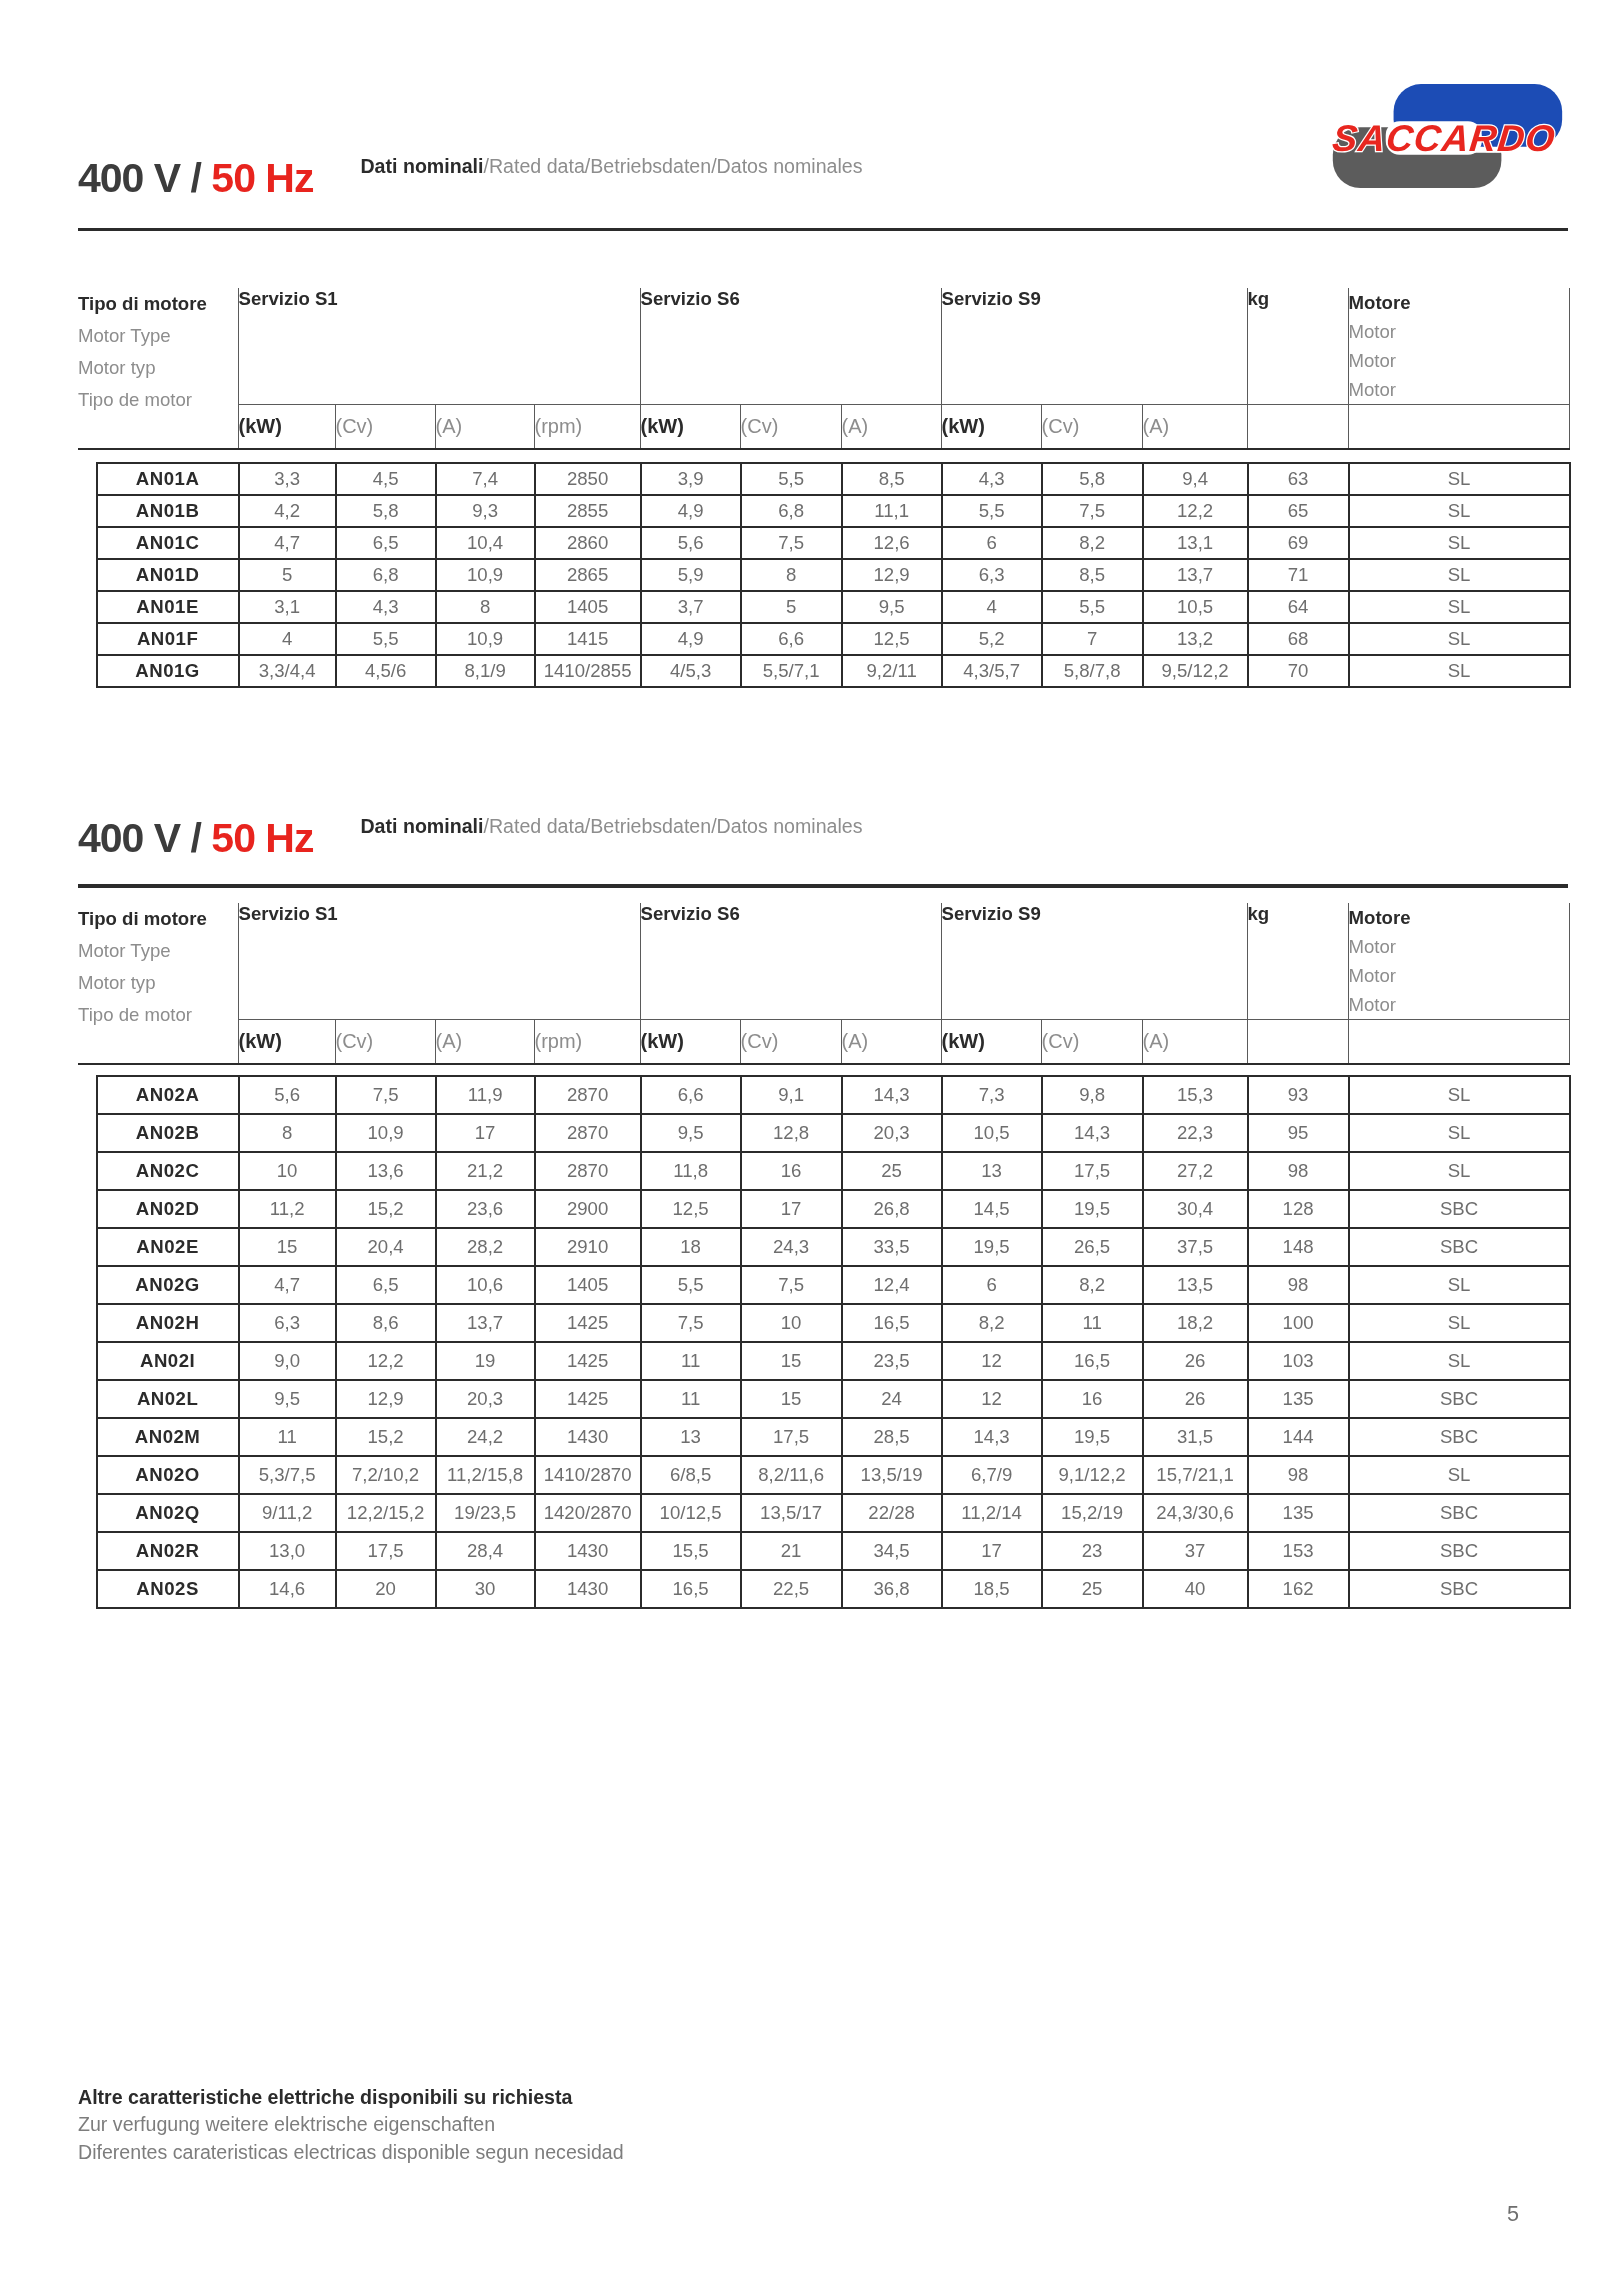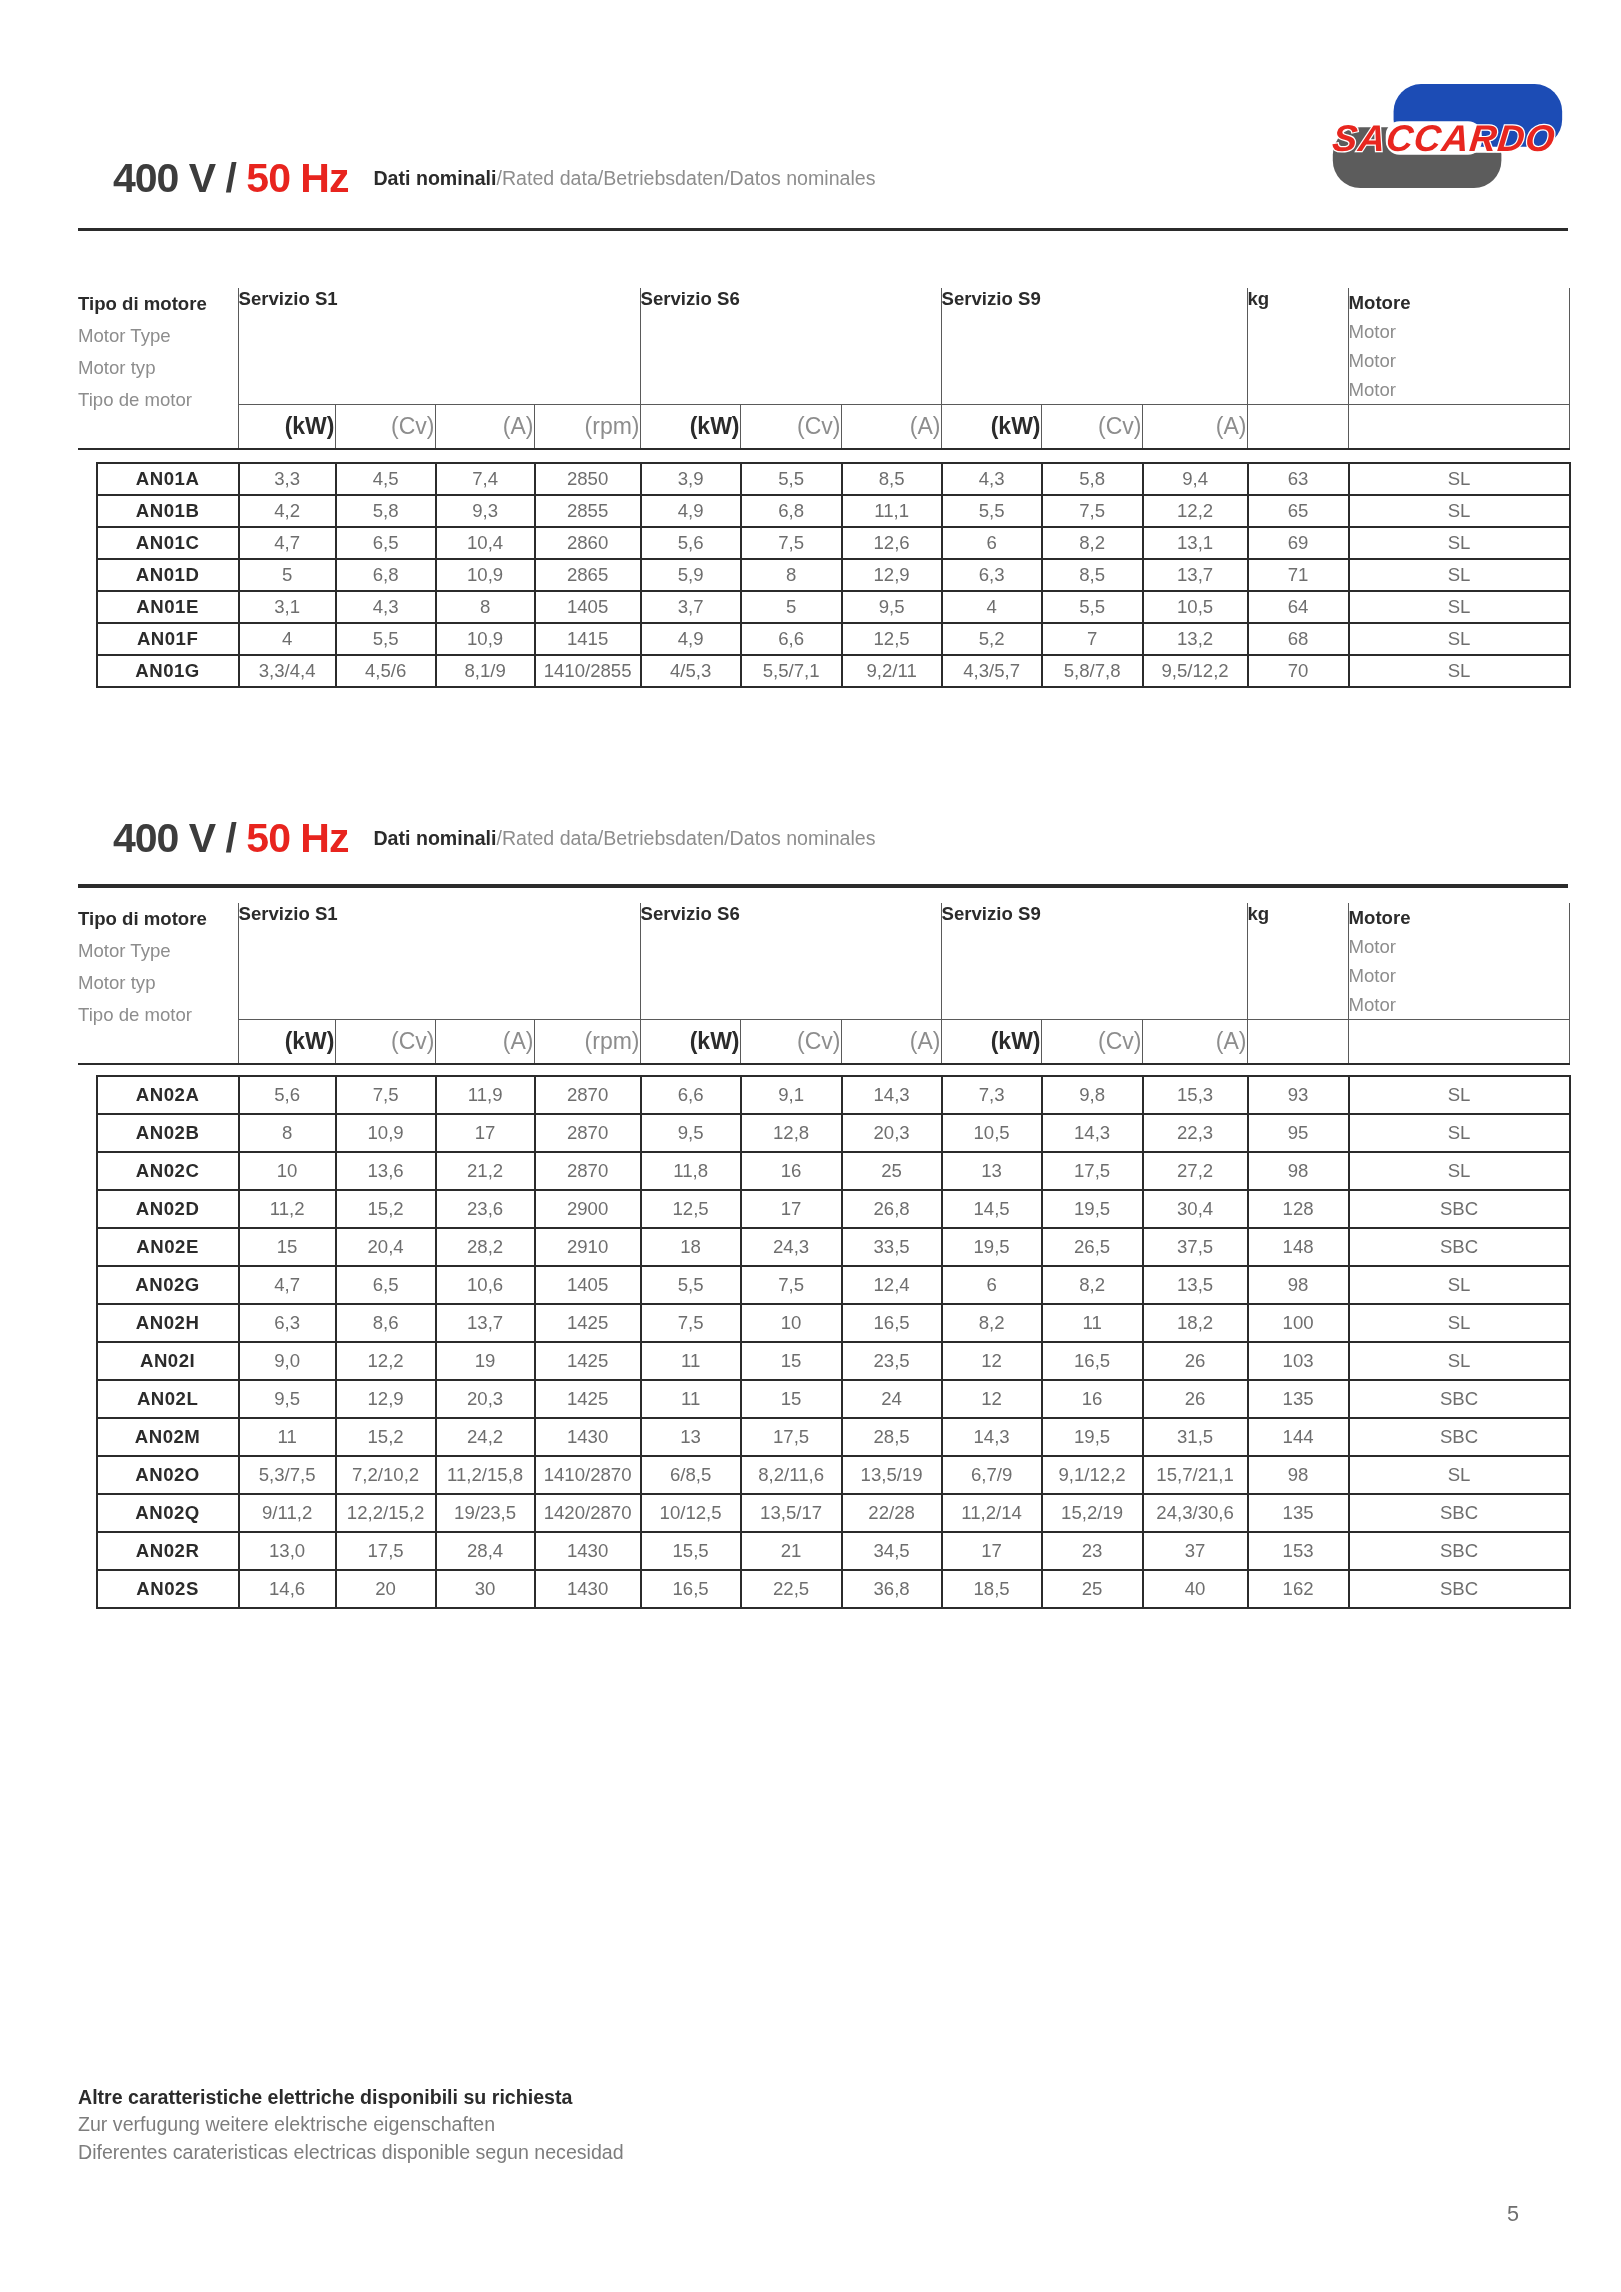--- a/index.html
+++ b/index.html
@@ -3,38 +3,38 @@
 <meta charset="utf-8">
 <style>
   html,body { margin:0; padding:0; background:#ffffff; }
   .page {
     position:relative; width:1621px; height:2293px; background:#ffffff;
     font-family:"Liberation Sans", sans-serif; color:#2e2e2e; overflow:hidden;
   }
   .content { position:absolute; left:78px; top:0; width:1490px; }
 
   
-  .title-row { display:flex; align-items:center; gap:25px;margin-left:35px; }
+  .title-row { display:flex; align-items:flex-start; gap:47px; }
   .title-main { font-size:41px; font-weight:700; letter-spacing:-1px; color:#3c3c3c; white-space:nowrap; }
   .title-main .freq { color:#e8241e; }
   .subtitle { font-size:19.6px; white-space:nowrap; }
   .subtitle .b { font-weight:700; color:#2b2b2b; }
   .subtitle .rest { color:#8d8d8d; }
   .rule { height:3.9px; background:#2b2b2b; }
 
   
   table { border-collapse:collapse; table-layout:fixed; }
   .head-table { width:1490px; border-bottom:2px solid #2b2b2b; border-right:1px solid #5a5a5a; }
   .head-table td { padding:0; vertical-align:top; }
   .mt-cell { font-size:18.6px; line-height:32px; color:#8d8d8d; padding-top:2.9px; }
   .mt-cell .first, .lines .first { font-weight:700; color:#2b2b2b; }
   .group-cell { border-left:1px solid #5a5a5a; font-size:18.6px; font-weight:700; color:#2b2b2b; padding:6.9px 0 0 10.8px; }
   .group-row td { height:94px; }
   .lines { font-size:18.6px; line-height:29px; color:#8d8d8d; font-weight:normal; }
-  .units-row td { border-left:1px solid #5a5a5a; border-top:1px solid #5a5a5a; height:43px; text-align:right; vertical-align:middle; font-size:23px; color:#8d8d8d; }
+  .units-row td { border-left:1px solid #5a5a5a; border-top:1px solid #5a5a5a; height:43px; text-align:left; vertical-align:middle; font-size:20px; color:#8d8d8d; }
   .units-row td.kw { font-weight:700; color:#2b2b2b; }
 
   
   .data-table { margin-left:17.6px; width:1472px; border:2px solid #2b2b2b; border-bottom-width:2.9px; }
   .data-table td { border:2px solid #2b2b2b; text-align:center; vertical-align:middle; font-size:18.6px; color:#6e6e6e; padding:0; }
   .t1 td { height:30px; }
   .t2 td { height:36px; }
   .data-table td.code { font-weight:700; color:#2b2b2b; letter-spacing:0.5px;border-radius:6px; }
 
   

